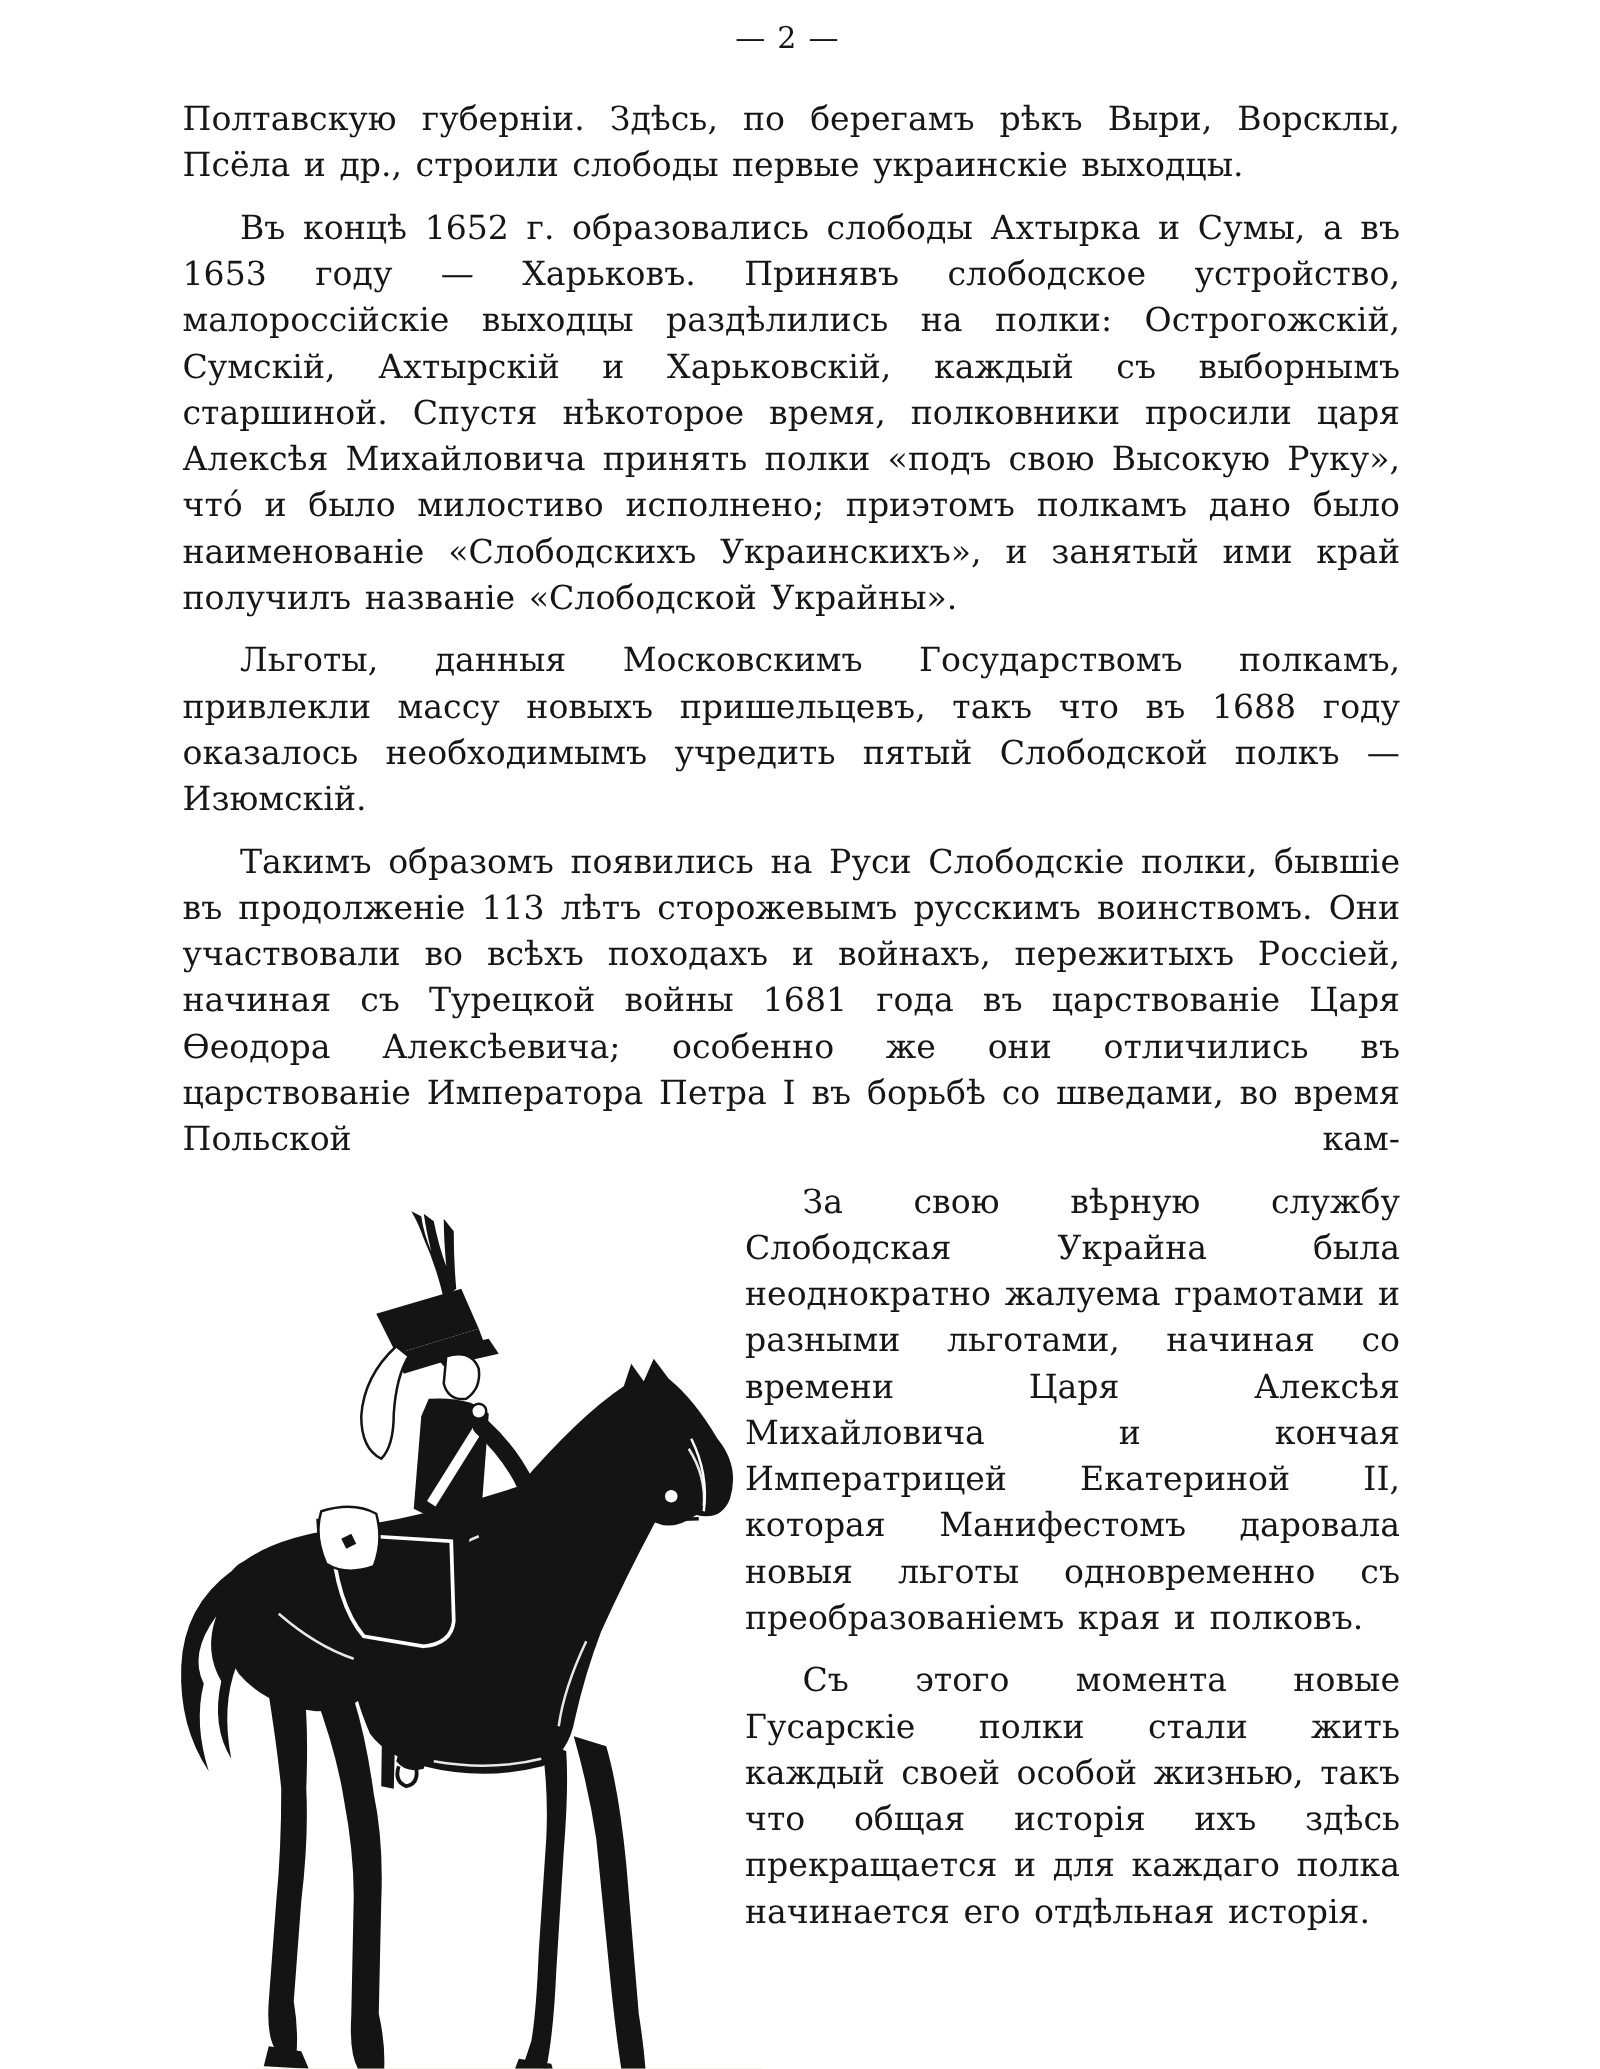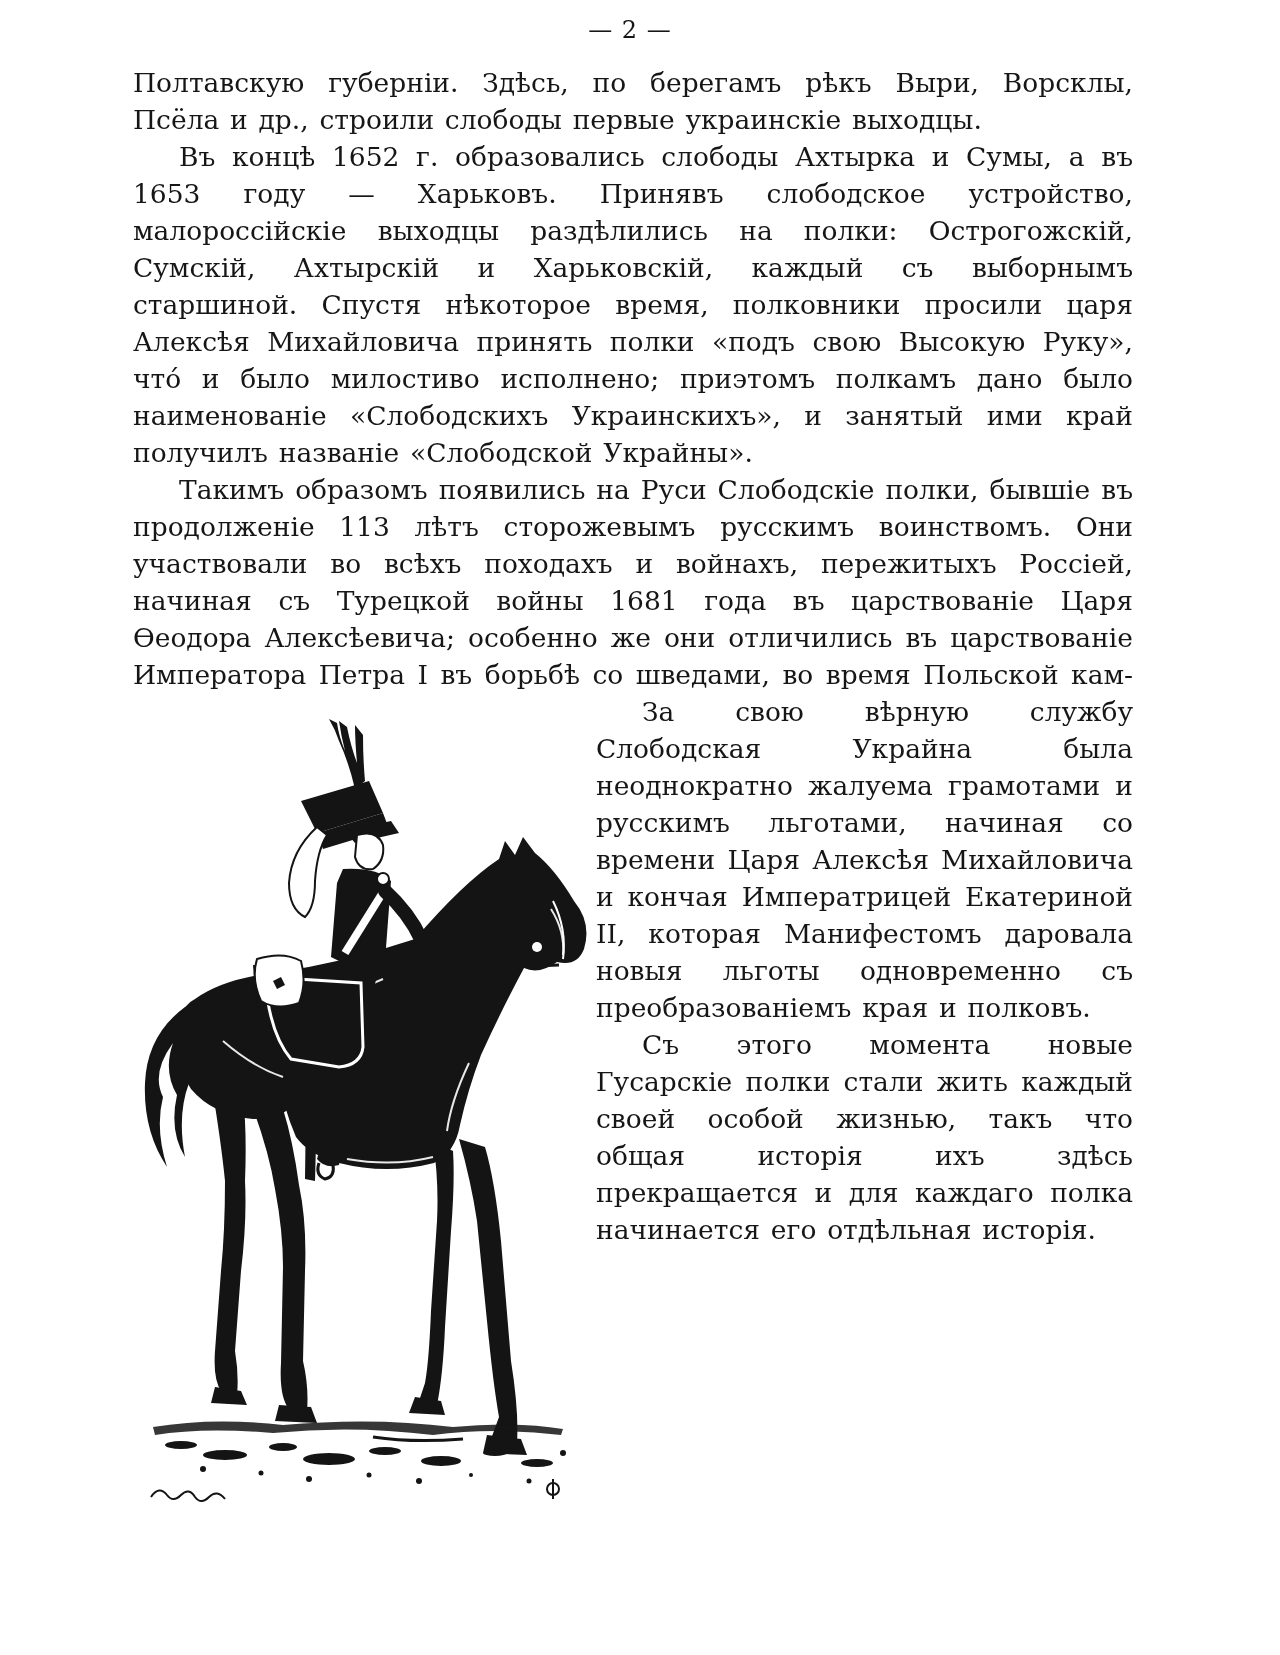--- a/index.html
+++ b/index.html
@@ -12,39 +12,40 @@
   .pageno {
     position:absolute; top:16px; left:0; width:1260px;
     text-align:center; font-size:24px; letter-spacing:1px;
     color:#161616;
   }
   .textblock {
     position:absolute; left:133px; top:64px; width:1000px;
     font-size:26.5px; line-height:37px;
     text-align:justify; word-spacing:0.09em;
   }
-  .textblock p { margin:0; text-indent:46px; }
+  .textblock p { margin:13px; text-indent:46px; }
   .textblock p.noindent { text-indent:0; }
   .textblock p.fill-last { text-align-last:justify; }
   .illu {
     float:left; width:455px; height:830px;
     margin:18px 8px 0 0; position:relative;
   }
   .illu svg { display:block; }
 </style>
 </head>
 <body>
 
 <div class="page">
 
   <div class="pageno">—  2  —</div>
 
   <div class="textblock">
     <p class="noindent">Полтавскую губерніи. Здѣсь, по берегамъ рѣкъ Выри, Ворсклы, Псёла и др., строили слободы первые украинскіе выходцы.</p>
     <p>Въ концѣ 1652 г. образовались слободы Ахтырка и Сумы, а въ 1653 году — Харьковъ. Принявъ слободское устройство, малороссійскіе выходцы раздѣлились на полки: Острогожскій, Сумскій, Ахтырскій и Харьковскій, каждый съ выборнымъ старшиной. Спустя нѣкоторое время, полковники просили царя Алексѣя Михайловича принять полки «подъ свою Высокую Руку», что́ и было милостиво исполнено; приэтомъ полкамъ дано было наименованіе «Слободскихъ Украинскихъ», и занятый ими край получилъ названіе «Слободской Украйны».</p>
+    <p>Льготы, данныя Московскимъ Государствомъ полкамъ, привлекли массу новыхъ пришельцевъ, такъ что въ 1688 году оказалось необходимымъ учредить пятый Слободской полкъ — Изюмскій.</p>
     <p class="fill-last">Такимъ образомъ появились на Руси Слободскіе полки, бывшіе въ продолженіе 113 лѣтъ сторожевымъ русскимъ воинствомъ. Они участвовали во всѣхъ походахъ и войнахъ, пережитыхъ Россіей, начиная съ Турецкой войны 1681 года въ царствованіе Царя Ѳеодора Алексѣевича; особенно же они отличились въ царствованіе Императора Петра I въ борьбѣ со шведами, во время Польской кам-</p>
 
     <div>
       <div class="illu">
         <svg viewBox="0 0 455 830" width="455" height="830" xmlns="http://www.w3.org/2000/svg">
           <g stroke="none" fill="#141414">
 
             <path d="M52,296 Q14,324 12,372 Q10,420 34,456 Q22,418 30,386 Q18,362 40,332 Q30,360 44,384 Q36,420 52,446 Q44,404 56,372 Q48,336 62,310 Z"></path>
 
             <path d="M282,228
@@ -159,18 +160,18 @@
 
           <path d="M18,786 q8,-12 16,-2 q6,8 14,0 q8,-8 14,2 q6,8 14,0 q8,-8 16,2" stroke="#141414" stroke-width="2" fill="none"></path>
 
           <g stroke="#141414" stroke-width="2" fill="none">
             <circle cx="420" cy="778" r="6"></circle>
             <path d="M420,768 L420,788"></path>
           </g>
         </svg>
       </div>
 
-      <p>За свою вѣрную службу Слободская Украйна была неоднократно жалуема грамотами и русскимъ льготами, начиная со времени Царя Алексѣя Михайловича и кончая Императрицей Екатериной II, которая Манифестомъ даровала новыя льготы одновременно съ преобразованіемъ края и полковъ.</p>
+      <p>За свою вѣрную службу Слободская Украйна была неоднократно жалуема грамотами и разными льготами, начиная со времени Царя Алексѣя Михайловича и кончая Императрицей Екатериной II, которая Манифестомъ даровала новыя льготы одновременно съ преобразованіемъ края и полковъ.</p>
       <p>Съ этого момента новые Гусарскіе полки стали жить каждый своей особой жизнью, такъ что общая исторія ихъ здѣсь прекращается и для каждаго полка начинается его отдѣльная исторія.</p>
 
     </div>
   </div>
 </div>
 
 </body></html>

